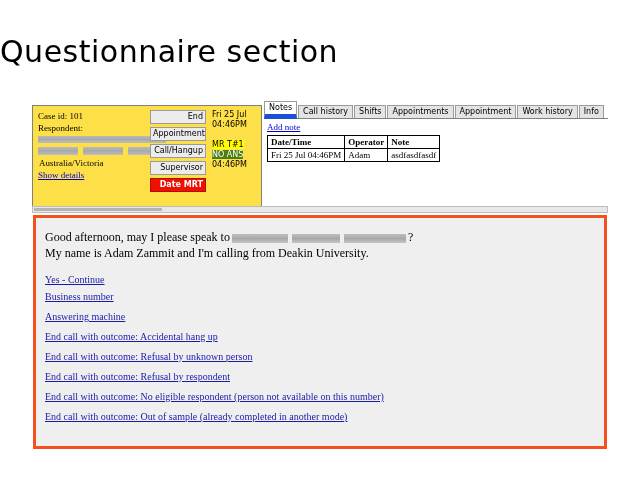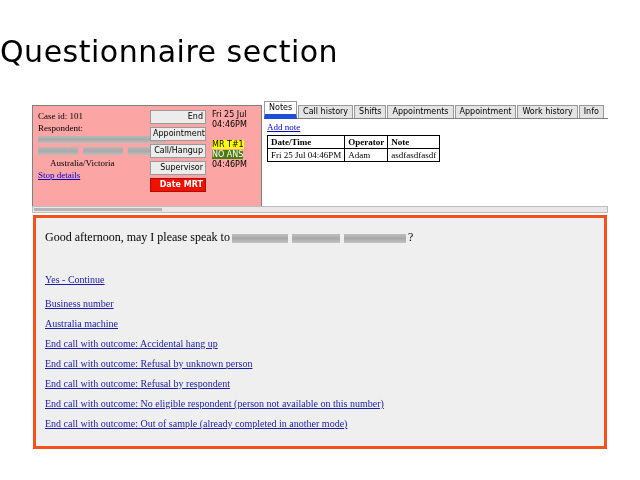--- a/index.html
+++ b/index.html
@@ -37,37 +37,37 @@
   }
 
   
   #call-panel {
     position: absolute;
     left: 0px;
     top: 0px;
     width: 228px;
     height: 100px;
     border: 1px solid #808080;
-    background: #fca5a5;
+    background: #fde047;
     font-size: 9px;
     color: #000000;
   }
   .cp-line { position: absolute; white-space: nowrap; }
   #case-id-label   { left: 5px;  top: 5px; }
   #respondent-label{ left: 5px;  top: 17px; }
   .redact {
     position: absolute;
     background: linear-gradient(180deg,#b9b9b9 0%, #a9a9a9 50%, #bdbdbd 100%);
     filter: blur(0.4px);
   }
   #redact-1 { left: 5px;  top: 30px; width: 128px; height: 7px; }
   #redact-2 { left: 5px;  top: 41px; width: 40px;  height: 8px; }
   #redact-3 { left: 50px; top: 41px; width: 40px;  height: 8px; }
   #redact-4 { left: 95px; top: 41px; width: 38px;  height: 8px; }
-  #locality-label  { left: 17px;  top: 52px; }
+  #locality-label  { left: 6px;  top: 52px; }
   #show-details-link {
     left: 5px; top: 64px;
     color: #0000cc;
     text-decoration: underline;
     cursor: pointer;
   }
 
   
   #action-buttons {
     position: absolute;
@@ -234,38 +234,38 @@
   }
   .outcome-link {
     display: block;
     font-size: 10px;
     color: #1a1aa8;
     text-decoration: underline;
     margin-bottom: 9px;
     cursor: pointer;
     white-space: nowrap;
   }
-  .outcome-link.first { margin-bottom: 13px; text-decoration: underline; }
+  .outcome-link.first { margin-bottom: 6px; text-decoration: underline; }
 </style>
 </head>
 <body>
 
 <div id="slide-title">Questionnaire section</div>
 
 <div id="app-screenshot">
 
   <div id="call-panel">
     <div class="cp-line" id="case-id-label">Case id: 101</div>
     <div class="cp-line" id="respondent-label">Respondent:</div>
     <div class="redact" id="redact-1"></div>
     <div class="redact" id="redact-2"></div>
     <div class="redact" id="redact-3"></div>
     <div class="redact" id="redact-4"></div>
     <div class="cp-line" id="locality-label">Australia/Victoria</div>
-    <div class="cp-line" id="show-details-link">Stop details</div>
+    <div class="cp-line" id="show-details-link">Show details</div>
   </div>
 
   <div id="action-buttons">
     <div class="act-btn">End</div>
     <div class="act-btn">Appointment</div>
     <div class="act-btn">Call/Hangup</div>
     <div class="act-btn">Supervisor</div>
     <div class="act-btn red">Date MRT</div>
   </div>
 
@@ -308,25 +308,26 @@
   </div>
 
   <div id="hscroll">
     <div id="hscroll-thumb"></div>
   </div>
 
   <div id="script-area">
     <div id="greeting-line-1">
       <span>Good afternoon, may I please speak to</span><span class="inline-redact" id="ir-1"></span><span class="inline-redact" id="ir-2"></span><span class="inline-redact" id="ir-3"></span><span>?</span>
     </div>
+    <div id="greeting-line-2">My name is Adam Zammit and I'm calling from Deakin University.</div>
 
     <div id="outcome-links">
       <a class="outcome-link first">Yes - Continue</a>
       <a class="outcome-link">Business number</a>
-      <a class="outcome-link">Australia machine</a>
+      <a class="outcome-link">Answering machine</a>
       <a class="outcome-link">End call with outcome: Accidental hang up</a>
       <a class="outcome-link">End call with outcome: Refusal by unknown person</a>
       <a class="outcome-link">End call with outcome: Refusal by respondent</a>
       <a class="outcome-link">End call with outcome: No eligible respondent (person not available on this number)</a>
       <a class="outcome-link">End call with outcome: Out of sample (already completed in another mode)</a>
     </div>
   </div>
 
 </div>
 

